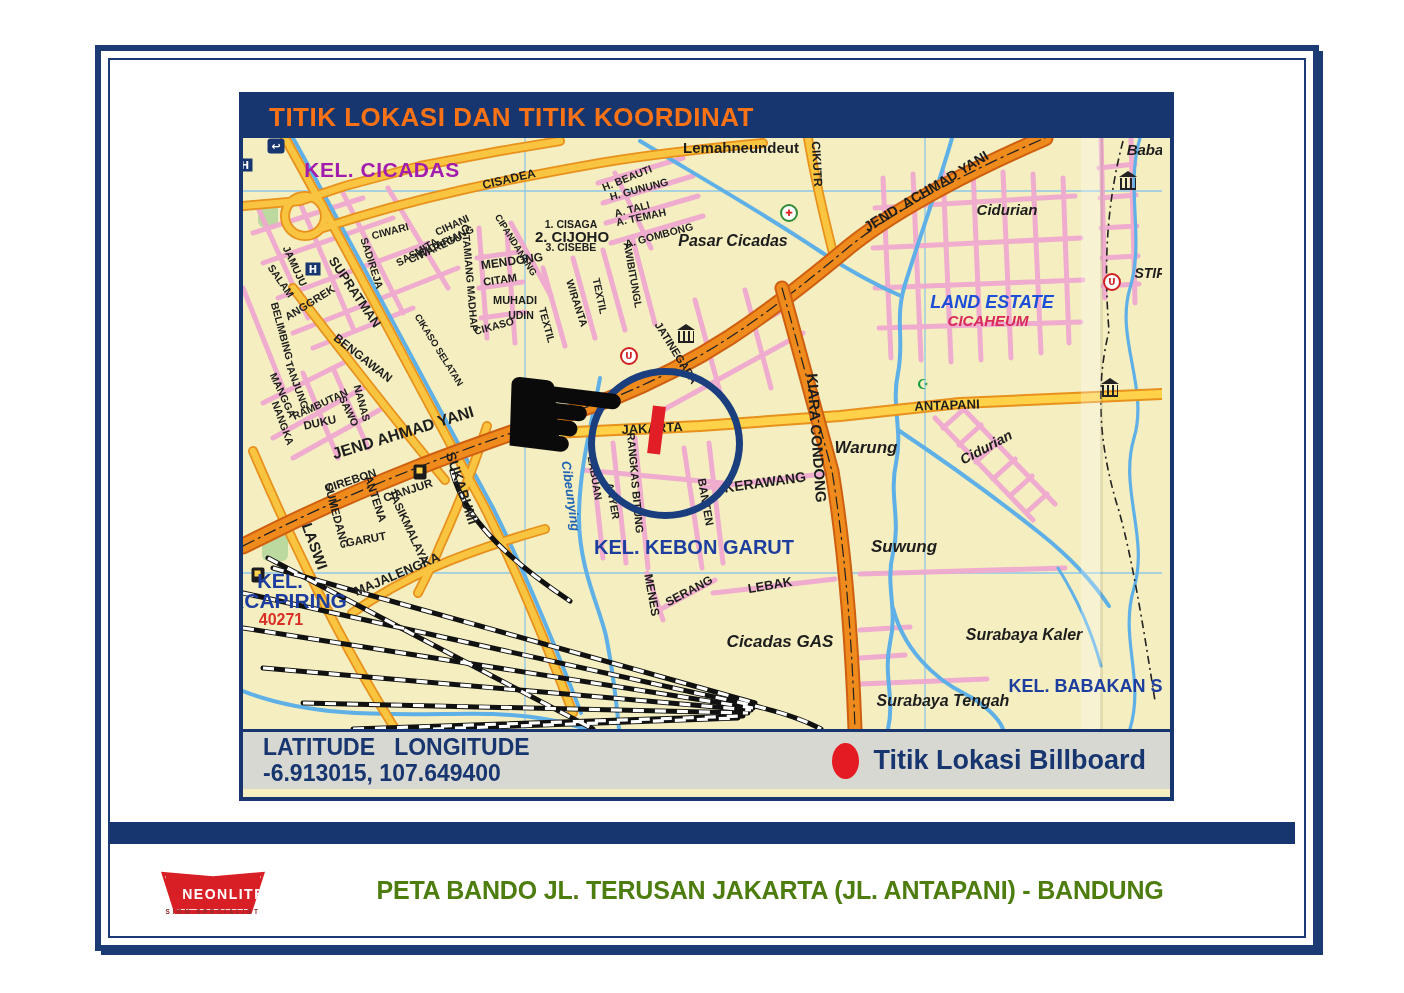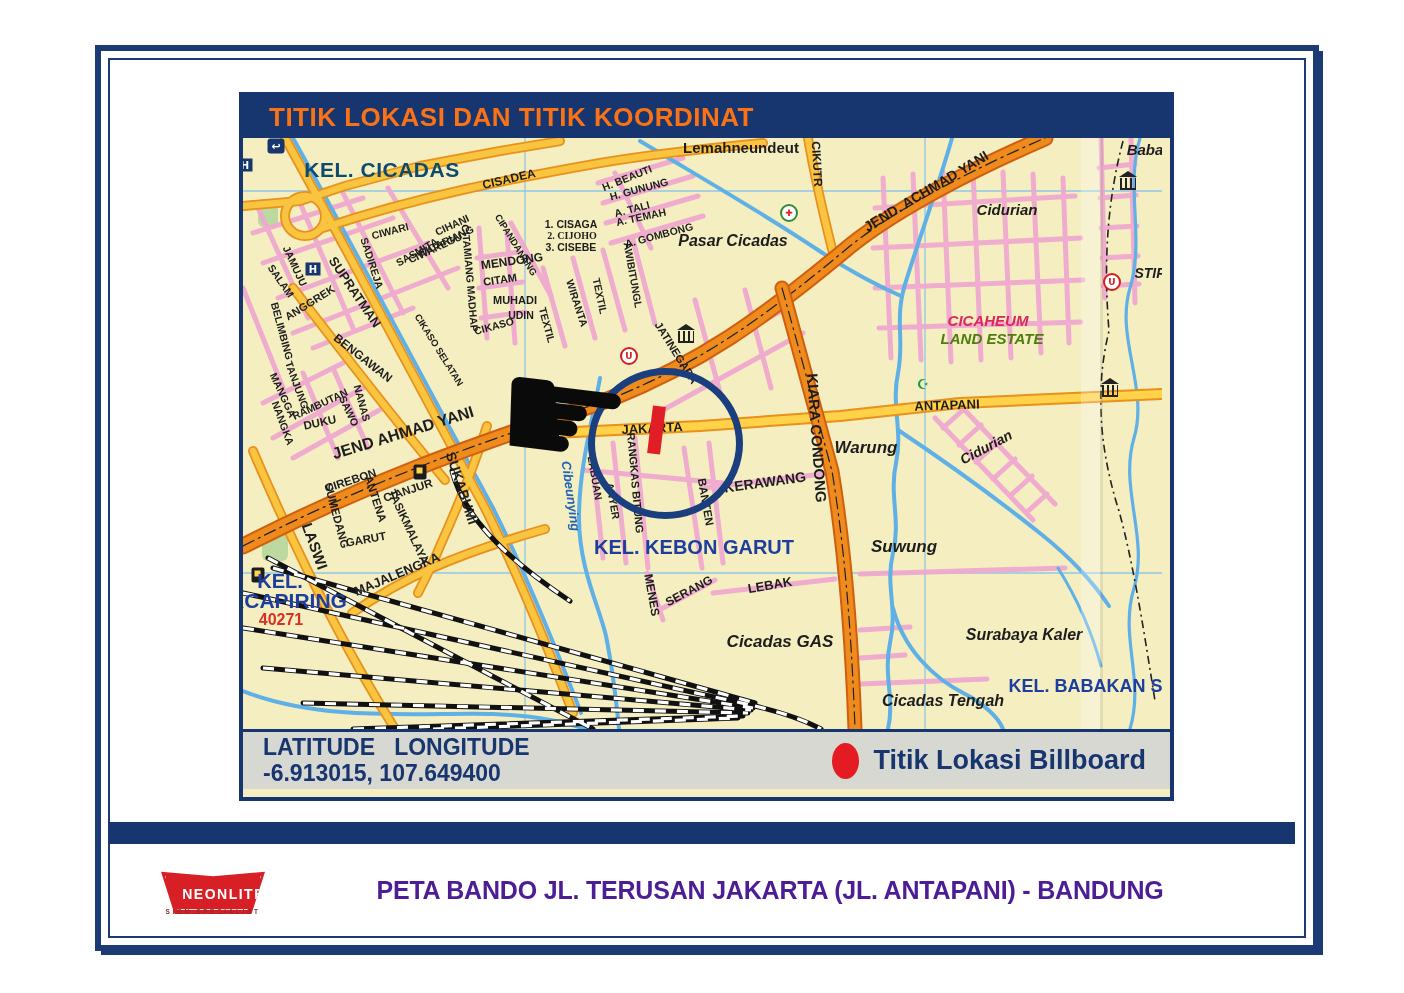--- a/index.html
+++ b/index.html
@@ -15,21 +15,21 @@
   .map-area{position:relative;width:919px;height:591px;background:#f4eec0;overflow:hidden;}
   .map-art{position:absolute;left:0;top:0;}
   .panel-footer{height:57px;background:#d8d8d2;border-top:3px solid #17356f;display:flex;align-items:center;}
   .coords-block{padding-left:20px;line-height:1.12;}
   .coords-label,.coords-value{color:#17356f;font-weight:700;font-size:23px;white-space:pre;}
   .legend{margin-left:auto;margin-right:24px;display:flex;align-items:center;gap:14px;}
   .legend-dot{width:27px;height:36px;background:#e41b22;border-radius:50%;}
   .legend-label{color:#17356f;font-weight:700;font-size:27px;}
   
   .navy-band{left:109px;top:822px;width:1186px;height:22px;background:#17356f;}
-  .caption{left:770px;top:876px;transform:translateX(-50%);font-size:25px;font-weight:700;color:#4c1d95;white-space:nowrap;letter-spacing:-0.2px;}
+  .caption{left:770px;top:876px;transform:translateX(-50%);font-size:25px;font-weight:700;color:#4d7c0f;white-space:nowrap;letter-spacing:-0.2px;}
   .logo{left:157px;top:858px;width:112px;height:64px;}
   .logo-shape{position:absolute;left:4px;top:12px;width:104px;height:44px;background:#d91f26;clip-path:polygon(0% 4%,50% 14%,100% 4%,87% 100%,13% 100%);display:flex;align-items:center;justify-content:flex-end;}
   .logo-shape .inner{position:absolute;inset:4px;clip-path:polygon(0% 6%,50% 16%,100% 6%,87% 100%,13% 100%);border:1px solid rgba(255,255,255,.85);}
   .logo-name{color:#fff;font-size:14px;font-weight:700;letter-spacing:1.5px;margin-top:4px;}
   .logo-tagline{position:absolute;left:0;top:50px;width:112px;text-align:center;font-size:6.5px;letter-spacing:2.6px;color:#8a2f2f;font-weight:700;}
   
   .mlabel{position:absolute;transform:translate(-50%,-50%);font-weight:700;color:#1d1d1d;white-space:pre;line-height:1;}
   .micon{position:absolute;transform:translate(-50%,-50%);display:flex;align-items:center;justify-content:center;font-family:"DejaVu Sans",sans-serif;}
   .icon-u-turn{width:17px;height:15px;background:#17356f;border-radius:3px;color:#fff;font-size:11px;font-weight:700;}
   .icon-u-turn::before{content:"↩";}
@@ -178,37 +178,37 @@
         <div class="micon icon-bank" style="left: 443px; top: 193px;"></div>
         <div class="micon icon-bank" style="left: 867px; top: 229px;"></div>
         <div class="micon icon-bank" style="left: 885px; top: 4px;"></div>
         <div class="micon icon-u-marker" style="left: 386px; top: 218px;"></div>
         <div class="micon icon-u-marker" style="left: 869px; top: 144px;"></div>
         <div class="micon icon-mosque" style="left: 680px; top: 246px;"></div>
         <div class="micon icon-gas" style="left: 15px; top: 383px;"></div>
         <div class="micon icon-gas" style="left: 177px; top: 265px;"></div>
       </div>
     <div>
-        <span class="mlabel" style="left: 139px; top: 31px; font-size: 21px; color: #0c4a6e; letter-spacing: 0.5px; transform: translate(-50%, -50%) rotate(0deg);">KEL. CICADAS</span>
+        <span class="mlabel" style="left: 139px; top: 31px; font-size: 21px; color: #a21caf; letter-spacing: 0.5px; transform: translate(-50%, -50%) rotate(0deg);">KEL. CICADAS</span>
         <span class="mlabel" style="left: 266px; top: 41px; font-size: 12px; transform: translate(-50%, -50%) rotate(-13deg);">CISADEA</span>
         <span class="mlabel" style="left: 498px; top: 9px; font-size: 15px; transform: translate(-50%, -50%) rotate(0deg);">Lemahneundeut</span>
         <span class="mlabel" style="left: 574px; top: 26px; font-size: 12px; transform: translate(-50%, -50%) rotate(87deg);">CIKUTR</span>
         <span class="mlabel" style="left: 384px; top: 40px; font-size: 10.5px; transform: translate(-50%, -50%) rotate(-22deg);">H. BEAUTI</span>
         <span class="mlabel" style="left: 396px; top: 51px; font-size: 10.5px; transform: translate(-50%, -50%) rotate(-15deg);">H. GUNUNG</span>
         <span class="mlabel" style="left: 389px; top: 71px; font-size: 10.5px; transform: translate(-50%, -50%) rotate(-15deg);">A. TALI</span>
         <span class="mlabel" style="left: 398px; top: 79px; font-size: 10.5px; transform: translate(-50%, -50%) rotate(-12deg);">A. TEMAH</span>
         <span class="mlabel" style="left: 416px; top: 97px; font-size: 10.5px; transform: translate(-50%, -50%) rotate(-15deg);">A. GOMBONG</span>
         <span class="mlabel" style="left: 328px; top: 86px; font-size: 10.5px; transform: translate(-50%, -50%) rotate(0deg);">1. CISAGA</span>
-        <span class="mlabel" style="left: 329px; top: 98px; font-size: 10px; transform: translate(-50%, -50%) rotate(0deg); font-family: Liberation Serif, serif;">2. CIJOHO</span>
+        <span class="mlabel" style="left: 329px; top: 98px; font-size: 15px; transform: translate(-50%, -50%) rotate(0deg);">2. CIJOHO</span>
         <span class="mlabel" style="left: 328px; top: 109px; font-size: 10.5px; transform: translate(-50%, -50%) rotate(0deg);">3. CISEBE</span>
         <span class="mlabel" style="left: 490px; top: 103px; font-size: 16px; font-style: italic; transform: translate(-50%, -50%) rotate(0deg);">Pasar Cicadas</span>
         <span class="mlabel" style="left: 683px; top: 53px; font-size: 14px; transform: translate(-50%, -50%) rotate(-31deg);">JEND. ACHMAD YANI</span>
         <span class="mlabel" style="left: 764px; top: 71px; font-size: 15px; font-style: italic; transform: translate(-50%, -50%) rotate(0deg);">Cidurian</span>
         <span class="mlabel" style="left: 902px; top: 11px; font-size: 15px; font-style: italic; transform: translate(-50%, -50%) rotate(0deg);">Baba</span>
-        <span class="mlabel" style="left: 749px; top: 164px; font-size: 15px; color: #4d7c0f; font-style: italic; transform: translate(-50%, -50%) rotate(0deg); margin-top: 36px;">LAND ESTATE</span>
+        <span class="mlabel" style="left: 749px; top: 164px; font-size: 18px; color: #1d4ed8; font-style: italic; transform: translate(-50%, -50%) rotate(0deg);">LAND ESTATE</span>
         <span class="mlabel" style="left: 745px; top: 182px; font-size: 15px; color: rgb(216, 41, 90); font-style: italic; transform: translate(-50%, -50%) rotate(0deg);">CICAHEUM</span>
         <span class="mlabel" style="left: 907px; top: 135px; font-size: 14px; font-style: italic; transform: translate(-50%, -50%) rotate(0deg);">STIP</span>
         <span class="mlabel" style="left: 147px; top: 93px; font-size: 10.5px; transform: translate(-50%, -50%) rotate(-15deg);">CIWARI</span>
         <span class="mlabel" style="left: 209px; top: 87px; font-size: 10.5px; transform: translate(-50%, -50%) rotate(-25deg);">CIHANI</span>
         <span class="mlabel" style="left: 203px; top: 103px; font-size: 10.5px; transform: translate(-50%, -50%) rotate(-25deg);">CICARIANG</span>
         <span class="mlabel" style="left: 192px; top: 110px; font-size: 10.5px; transform: translate(-50%, -50%) rotate(-25deg);">CIWAREGU</span>
         <span class="mlabel" style="left: 174px; top: 114px; font-size: 10.5px; transform: translate(-50%, -50%) rotate(-30deg);">SASMITA</span>
         <span class="mlabel" style="left: 129px; top: 125px; font-size: 10.5px; transform: translate(-50%, -50%) rotate(72deg);">SADIREJA</span>
         <span class="mlabel" style="left: 227px; top: 140px; font-size: 10.5px; transform: translate(-50%, -50%) rotate(85deg);">CITAMIANG MADHAP</span>
         <span class="mlabel" style="left: 273px; top: 107px; font-size: 9.5px; transform: translate(-50%, -50%) rotate(58deg);">CIPANDANANG</span>
@@ -261,21 +261,21 @@
         <span class="mlabel" style="left: 370px; top: 363px; font-size: 10.5px; transform: translate(-50%, -50%) rotate(80deg);">ANYER</span>
         <span class="mlabel" style="left: 392px; top: 345px; font-size: 11px; transform: translate(-50%, -50%) rotate(85deg);">RANGKAS BITUNG</span>
         <span class="mlabel" style="left: 462px; top: 364px; font-size: 11.5px; transform: translate(-50%, -50%) rotate(80deg);">BANTEN</span>
         <span class="mlabel" style="left: 522px; top: 344px; font-size: 14px; transform: translate(-50%, -50%) rotate(-8deg);">KERAWANG</span>
         <span class="mlabel" style="left: 409px; top: 457px; font-size: 12px; transform: translate(-50%, -50%) rotate(80deg);">MENES</span>
         <span class="mlabel" style="left: 446px; top: 453px; font-size: 12px; transform: translate(-50%, -50%) rotate(-28deg);">SERANG</span>
         <span class="mlabel" style="left: 527px; top: 447px; font-size: 13px; transform: translate(-50%, -50%) rotate(-10deg);">LEBAK</span>
         <span class="mlabel" style="left: 537px; top: 503px; font-size: 17px; font-style: italic; transform: translate(-50%, -50%) rotate(0deg);">Cicadas GAS</span>
         <span class="mlabel" style="left: 781px; top: 497px; font-size: 16px; font-style: italic; transform: translate(-50%, -50%) rotate(0deg);">Surabaya Kaler</span>
         <span class="mlabel" style="left: 849px; top: 548px; font-size: 18px; color: rgb(30, 62, 159); transform: translate(-50%, -50%) rotate(0deg);">KEL. BABAKAN SU</span>
-        <span class="mlabel" style="left: 700px; top: 563px; font-size: 16px; font-style: italic; transform: translate(-50%, -50%) rotate(0deg);">Cicadas Tengah</span>
+        <span class="mlabel" style="left: 700px; top: 563px; font-size: 16px; font-style: italic; transform: translate(-50%, -50%) rotate(0deg);">Surabaya Tengah</span>
       </div>
 
     <div class="location-circle"></div>
     <div class="billboard-marker"></div>
     <div class="hand"></div>
   </div>
 
   <div class="panel-footer">
     <div class="coords-block">
       <div class="coords-label">LATITUDE   LONGITUDE</div>

